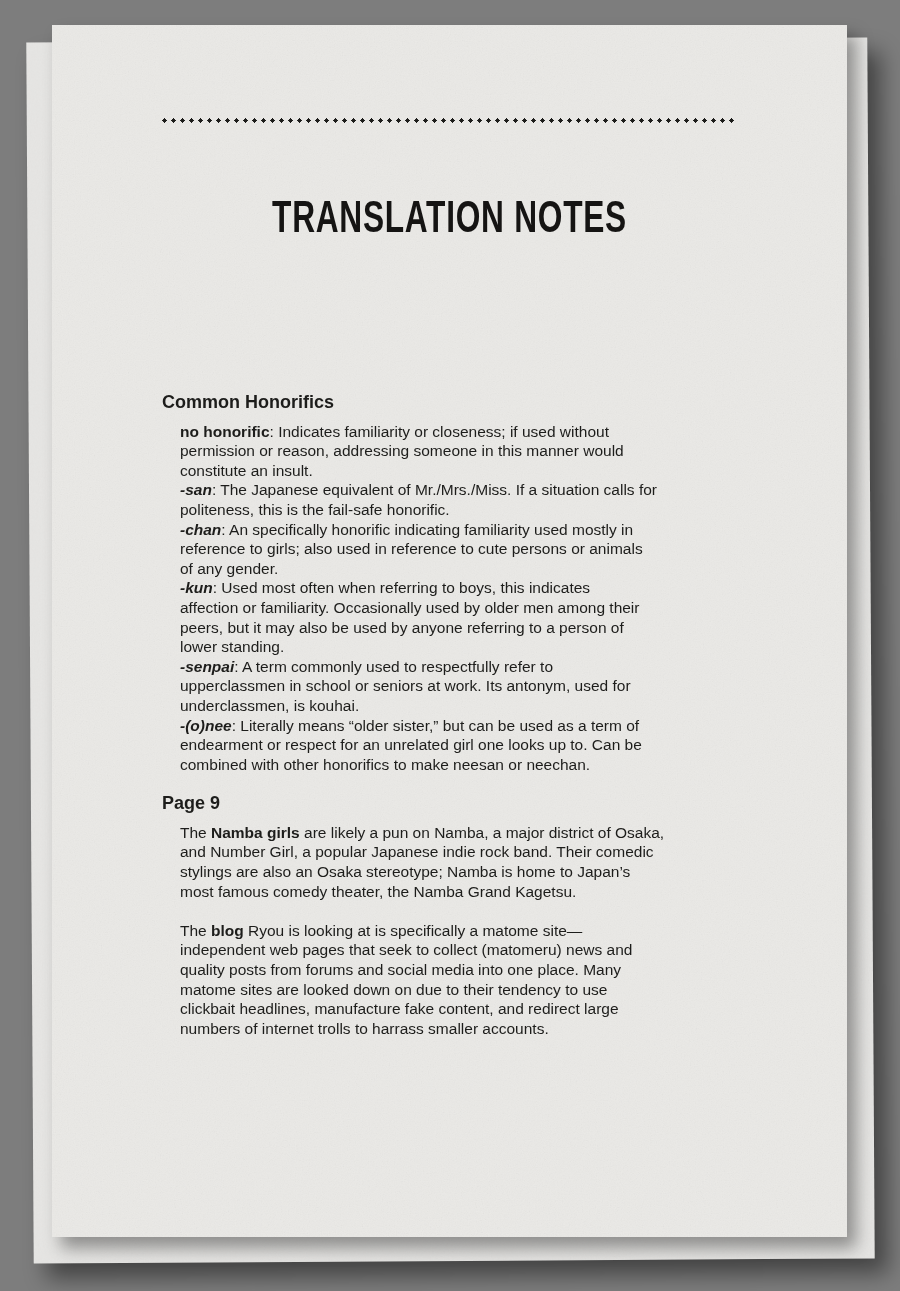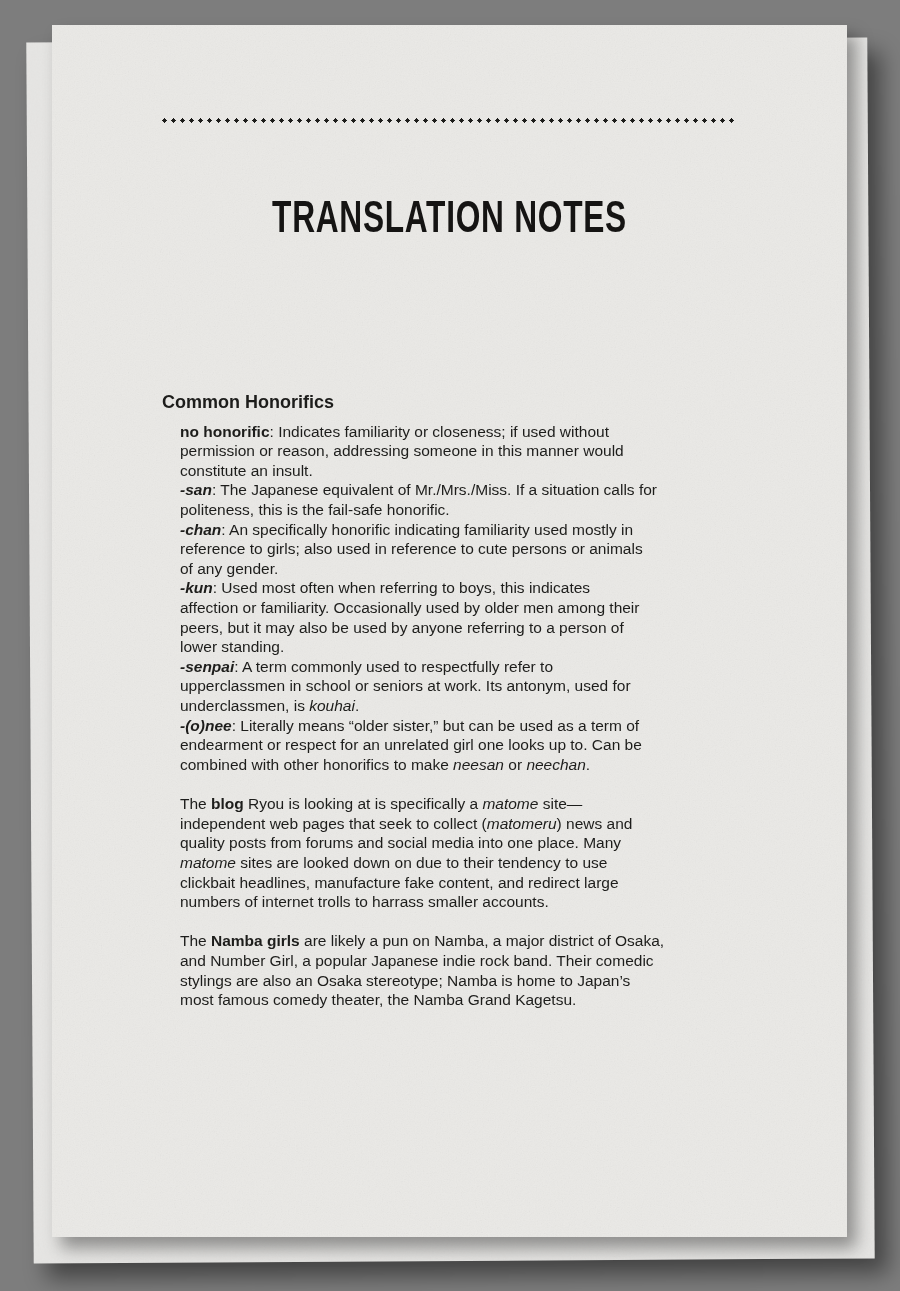--- a/index.html
+++ b/index.html
@@ -93,21 +93,21 @@
   .para {
     margin: 9px 0 0 18px;
     font-size: 15.5px;
     line-height: 19.6px;
     white-space: pre-wrap;
   }
   .para + .para {
     margin-top: 19.6px;
   }
   .b  { font-weight: bold; }
-  .i  { font-style: italic; }
+  .i  { }
   .bi { font-weight: bold; font-style: italic; }
 </style>
 </head>
 <body>
 
 <svg width="0" height="0" style="position:absolute" aria-hidden="true">
   <defs>
     <filter id="paperGrain" x="0" y="0" width="100%" height="100%">
       <feTurbulence type="fractalNoise" baseFrequency="0.85" numOctaves="2" seed="7" stitchTiles="stitch"></feTurbulence>
       <feColorMatrix type="saturate" values="0"></feColorMatrix>
@@ -146,28 +146,29 @@
 peers, but it may also be used by anyone referring to a person of
 lower standing.
 </span><span class="bi">-senpai</span><span>: A term commonly used to respectfully refer to
 upperclassmen in school or seniors at work. Its antonym, used for
 underclassmen, is </span><span class="i">kouhai</span><span>.
 </span><span class="bi">-(o)nee</span><span>: Literally means “older sister,” but can be used as a term of
 endearment or respect for an unrelated girl one looks up to. Can be
 combined with other honorifics to make </span><span class="i">neesan</span><span> or </span><span class="i">neechan</span><span>.</span></p>
           </section>
           <section class="section">
+            <h2 class="heading">Page 9</h2>
+            <p class="para"><span>The </span><span class="b">Namba girls</span><span> are likely a pun on Namba, a major district of Osaka,
+and Number Girl, a popular Japanese indie rock band. Their comedic
+stylings are also an Osaka stereotype; Namba is home to Japan’s
+most famous comedy theater, the Namba Grand Kagetsu.</span></p>
             <p class="para"><span>The </span><span class="b">blog</span><span> Ryou is looking at is specifically a </span><span class="i">matome</span><span> site—
 independent web pages that seek to collect (</span><span class="i">matomeru</span><span>) news and
 quality posts from forums and social media into one place. Many
 </span><span class="i">matome</span><span> sites are looked down on due to their tendency to use
 clickbait headlines, manufacture fake content, and redirect large
 numbers of internet trolls to harrass smaller accounts.</span></p>
-            <p class="para"><span>The </span><span class="b">Namba girls</span><span> are likely a pun on Namba, a major district of Osaka,
-and Number Girl, a popular Japanese indie rock band. Their comedic
-stylings are also an Osaka stereotype; Namba is home to Japan’s
-most famous comedy theater, the Namba Grand Kagetsu.</span></p>
           </section>
         </div>
     </div>
   </div>
 
 </div>
 
 </body></html>

